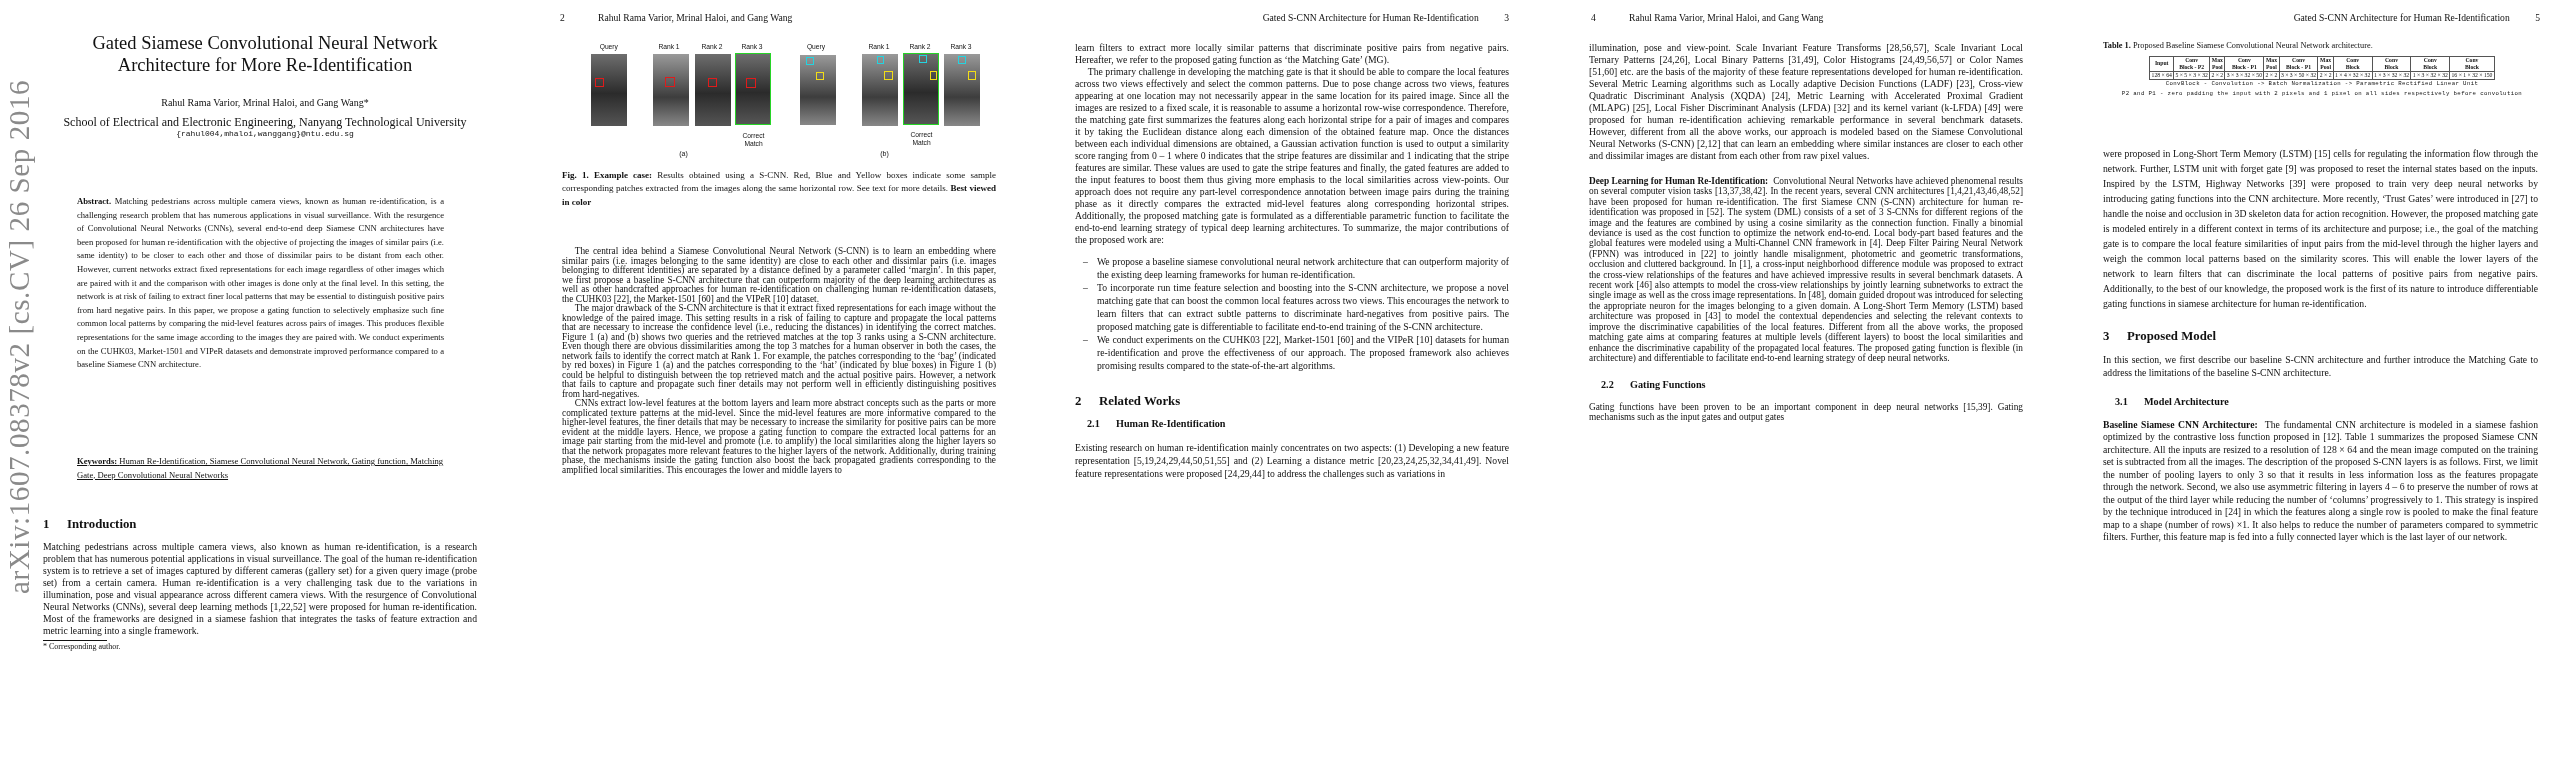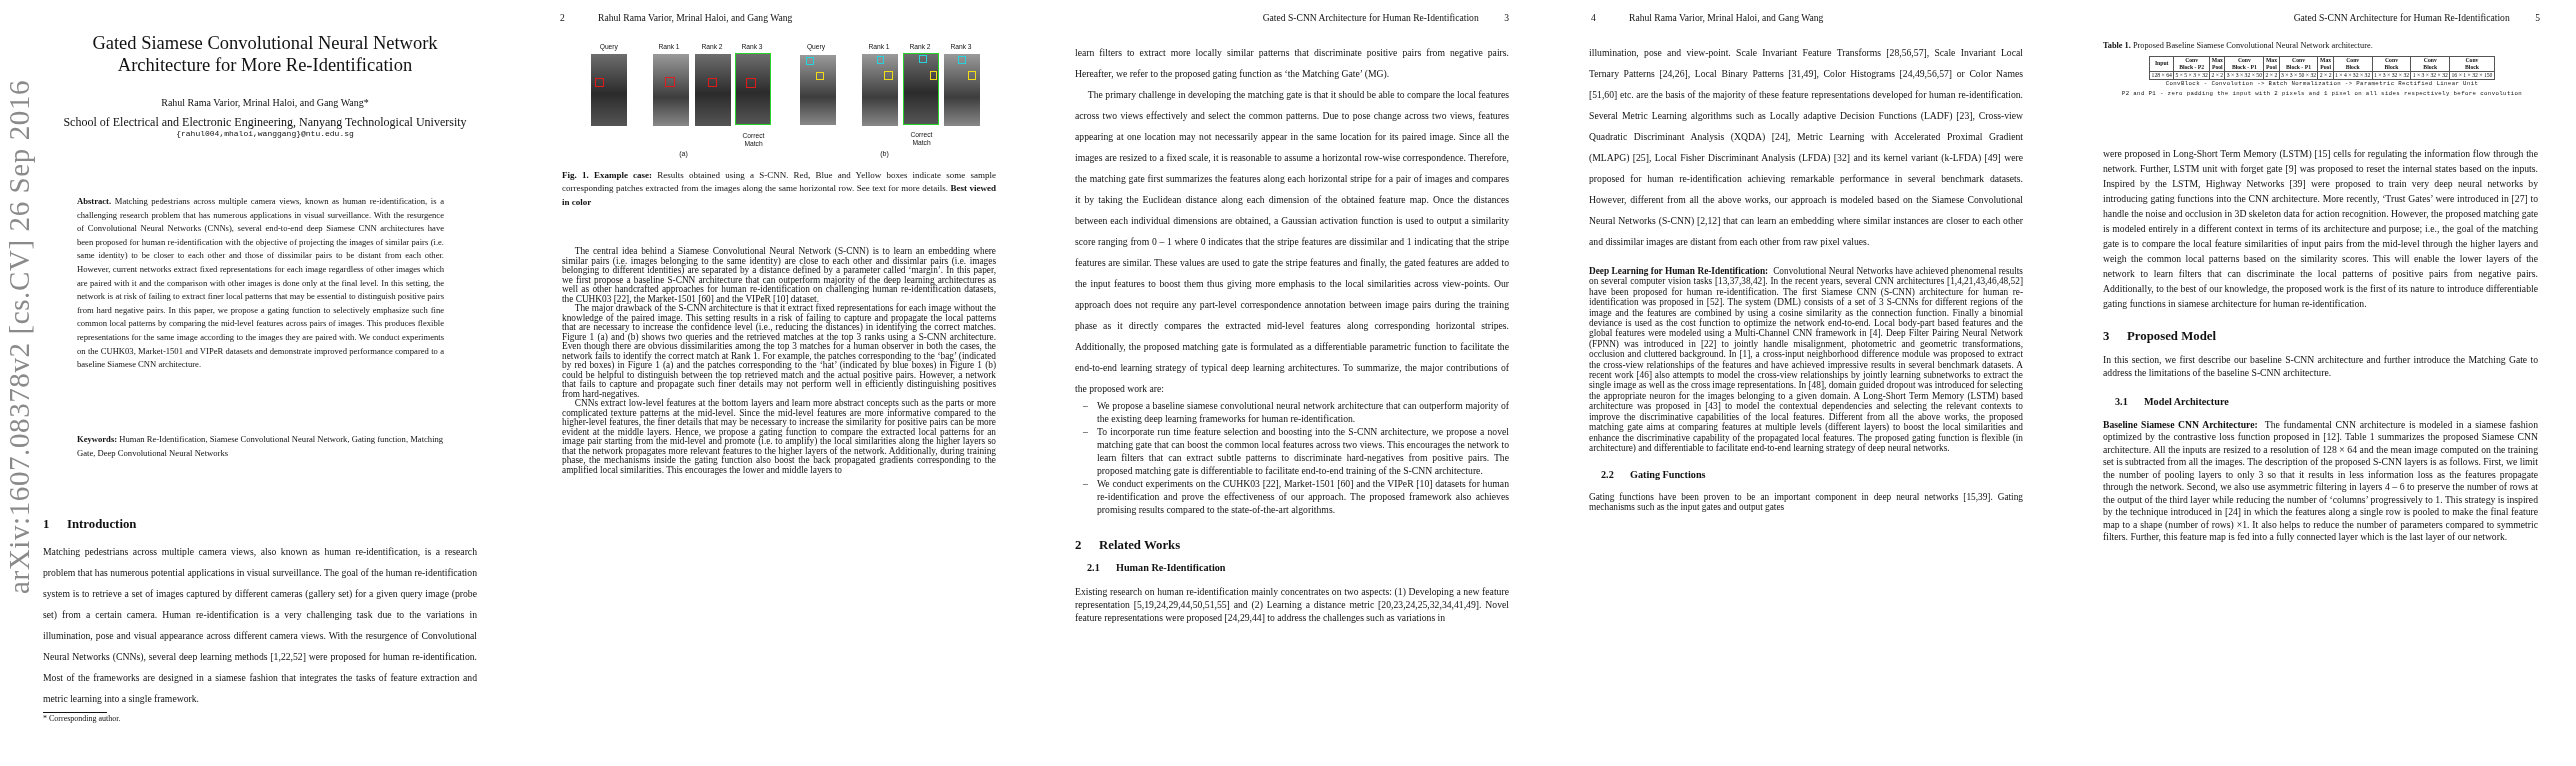--- a/index.html
+++ b/index.html
@@ -5,21 +5,21 @@
   html, body { margin: 0; padding: 0; background: #ffffff; }
   body { width: 2576px; height: 766px; overflow: hidden; position: relative;
          font-family: "Liberation Serif", "DejaVu Serif", serif; color: #111; }
   .page { position: absolute; top: 0; width: 515px; height: 766px; box-sizing: border-box; }
   .p1 { left: 0; } .p2 { left: 515px; } .p3 { left: 1030px; } .p4 { left: 1546px; } .p5 { left: 2061px; }
   .content { position: absolute; left: 43px; width: 434px; }
   .runhead { position: absolute; top: 11.5px; left: 45px; width: 434px; font-size: 9.6px; display: flex; }
   .runhead .num { width: 38px; }
   .runhead.right { justify-content: flex-end; }
   .runhead.right .num { width: auto; margin-left: 25.5px; }
-  p { margin: 0; font-size: 9.7px; line-height: 21px; text-align: justify; hyphens: auto; }
+  p { margin: 0; font-size: 9.7px; line-height: 12px; text-align: justify; hyphens: auto; }
   p.indent { text-indent: 12.8px; }
   .small p { font-size: 8.6px; line-height: 13.6px; }
   h1.title { font-size: 18.5px; line-height: 22.3px; font-weight: normal; text-align: center; margin: 0; }
   .authors { text-align: center; font-size: 10px; margin-top: 0; }
   .affil { text-align: center; font-size: 12px; line-height: 12.8px; }
   .mono { font-family: "Liberation Mono", "DejaVu Sans Mono", monospace; font-size: 8px; }
   h2 { font-size: 12.8px; font-weight: bold; margin: 0; }
   h2 .sn { display: inline-block; width: 24px; }
   h3 { font-size: 10.2px; font-weight: bold; margin: 12px; }
   h3 .sn { display: inline-block; width: 29px; }
@@ -62,21 +62,21 @@
     </h1>
     <div class="authors" style="margin-top:20.4px;">Rahul Rama Varior, Mrinal Haloi, and Gang Wang*</div>
     <div class="affil" style="margin-top:7.7px;">School of Electrical and Electronic Engineering, Nanyang Technological University</div>
     <div class="affil mono">{rahul004,mhaloi,wanggang}@ntu.edu.sg</div>
   </div>
 
   <div class="content small" style="top:195px; left:77px; width:367px;">
     <p><b>Abstract.</b> <span>Matching pedestrians across multiple camera views, known as human re-identification, is a challenging research problem that has numerous applications in visual surveillance. With the resurgence of Convolutional Neural Networks (CNNs), several end-to-end deep Siamese CNN architectures have been proposed for human re-identification with the objective of projecting the images of similar pairs (i.e. same identity) to be closer to each other and those of dissimilar pairs to be distant from each other. However, current networks extract fixed representations for each image regardless of other images which are paired with it and the comparison with other images is done only at the final level. In this setting, the network is at risk of failing to extract finer local patterns that may be essential to distinguish positive pairs from hard negative pairs. In this paper, we propose a gating function to selectively emphasize such fine common local patterns by comparing the mid-level features across pairs of images. This produces flexible representations for the same image according to the images they are paired with. We conduct experiments on the CUHK03, Market-1501 and VIPeR datasets and demonstrate improved performance compared to a baseline Siamese CNN architecture.</span></p>
   </div>
 
-  <div class="content small" style="top:433px; left:77px; width:367px;">
+  <div class="content small" style="top:455px; left:77px; width:367px;text-decoration:underline;">
     <p style="text-align:left;"><b>Keywords:</b> <span>Human Re-Identification, Siamese Convolutional Neural Network, Gating function, Matching Gate, Deep Convolutional Neural Networks</span></p>
   </div>
 
   <div class="content" style="top:517px;">
     <h2><span class="sn">1</span><span>Introduction</span></h2>
     <p style="margin-top:9px;">Matching pedestrians across multiple camera views, also known as human re-identification, is a research problem that has numerous potential applications in visual surveillance. The goal of the human re-identification system is to retrieve a set of images captured by different cameras (gallery set) for a given query image (probe set) from a certain camera. Human re-identification is a very challenging task due to the variations in illumination, pose and visual appearance across different camera views. With the resurgence of Convolutional Neural Networks (CNNs), several deep learning methods [1,22,52] were proposed for human re-identification. Most of the frameworks are designed in a siamese fashion that integrates the tasks of feature extraction and metric learning into a single framework.</p>
     <div class="footrule"></div>
     <div class="footnote">* Corresponding author.</div>
   </div>
 </div>
@@ -146,21 +146,21 @@
 </div>
 
 <div class="page p3">
   <div class="runhead right">
     <span>Gated S-CNN Architecture for Human Re-Identification</span>
     <span class="num">3</span>
   </div>
   <div class="content" style="top:42px; left:45px; width:434px;">
     <p>learn filters to extract more locally similar patterns that discriminate positive pairs from negative pairs. Hereafter, we refer to the proposed gating function as ‘the Matching Gate’ (MG).</p>
     <p class="indent">The primary challenge in developing the matching gate is that it should be able to compare the local features across two views effectively and select the common patterns. Due to pose change across two views, features appearing at one location may not necessarily appear in the same location for its paired image. Since all the images are resized to a fixed scale, it is reasonable to assume a horizontal row-wise correspondence. Therefore, the matching gate first summarizes the features along each horizontal stripe for a pair of images and compares it by taking the Euclidean distance along each dimension of the obtained feature map. Once the distances between each individual dimensions are obtained, a Gaussian activation function is used to output a similarity score ranging from 0 – 1 where 0 indicates that the stripe features are dissimilar and 1 indicating that the stripe features are similar. These values are used to gate the stripe features and finally, the gated features are added to the input features to boost them thus giving more emphasis to the local similarities across view-points. Our approach does not require any part-level correspondence annotation between image pairs during the training phase as it directly compares the extracted mid-level features along corresponding horizontal stripes. Additionally, the proposed matching gate is formulated as a differentiable parametric function to facilitate the end-to-end learning strategy of typical deep learning architectures. To summarize, the major contributions of the proposed work are:</p>
-    <ul class="contrib" style="">
+    <ul class="contrib" style="margin-top:9px;">
       <li>We propose a baseline siamese convolutional neural network architecture that can outperform majority of the existing deep learning frameworks for human re-identification.</li>
       <li>To incorporate run time feature selection and boosting into the S-CNN architecture, we propose a novel matching gate that can boost the common local features across two views. This encourages the network to learn filters that can extract subtle patterns to discriminate hard-negatives from positive pairs. The proposed matching gate is differentiable to facilitate end-to-end training of the S-CNN architecture.</li>
       <li>We conduct experiments on the CUHK03 [22], Market-1501 [60] and the VIPeR [10] datasets for human re-identification and prove the effectiveness of our approach. The proposed framework also achieves promising results compared to the state-of-the-art algorithms.</li>
     </ul>
     <h2 style="margin-top:22px;font-family:Liberation Serif, serif;"><span class="sn">2</span><span>Related Works</span></h2>
     <h3 style="margin-top:9px;"><span class="sn">2.1</span><span>Human Re-Identification</span></h3>
     <p style="margin-top:6.4px; line-height:13px;">Existing research on human re-identification mainly concentrates on two aspects: (1) Developing a new feature representation [5,19,24,29,44,50,51,55] and (2) Learning a distance metric [20,23,24,25,32,34,41,49]. Novel feature representations were proposed [24,29,44] to address the challenges such as variations in</p>
   </div>
 </div>
 

